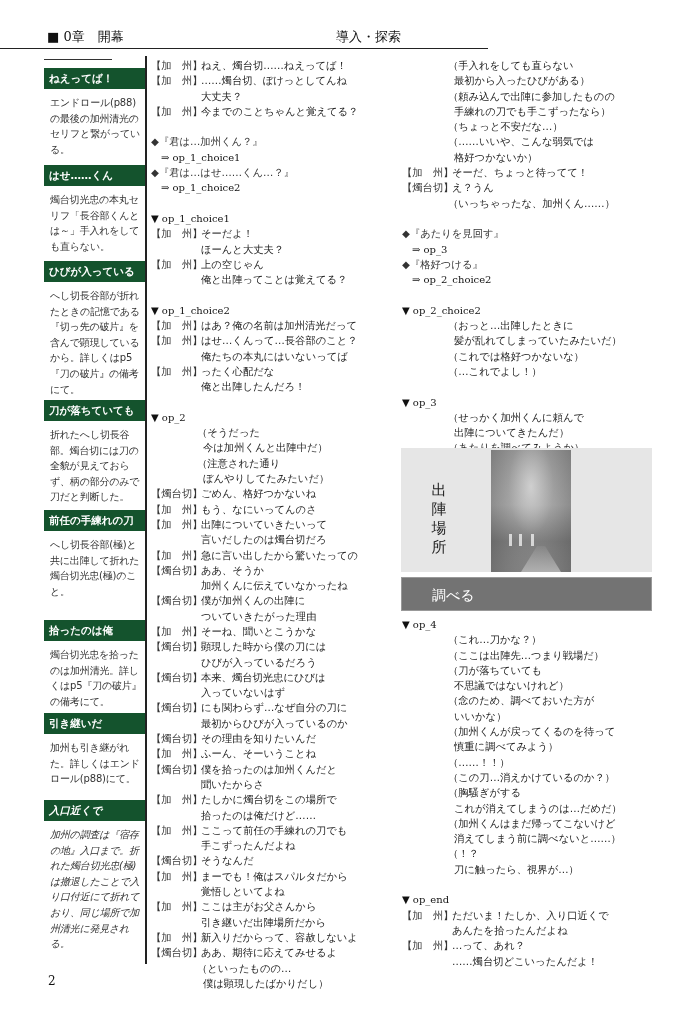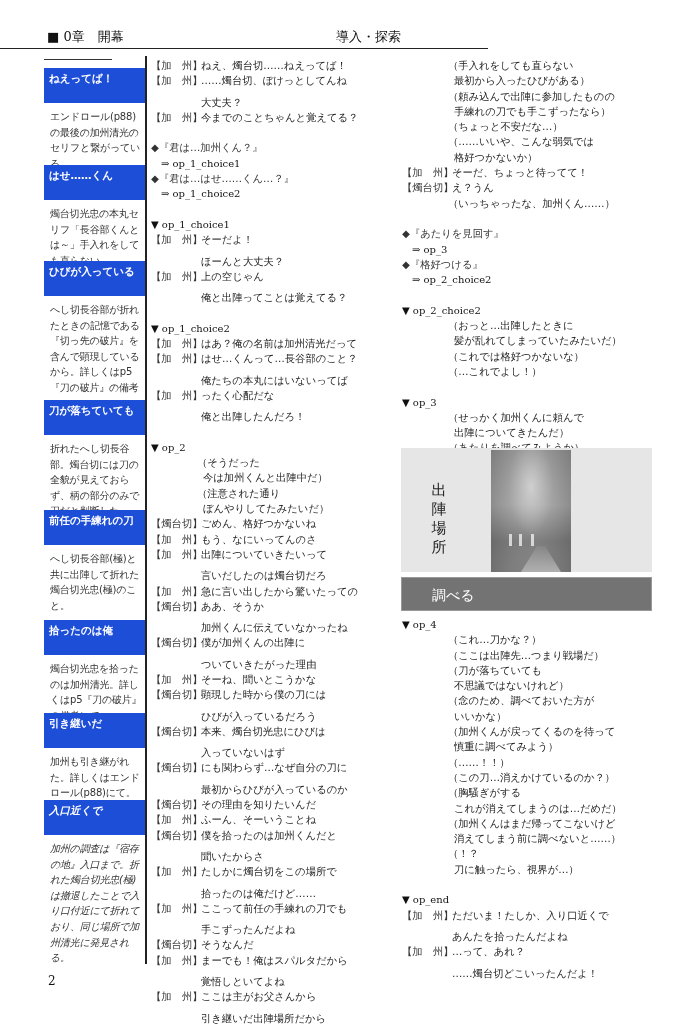--- a/index.html
+++ b/index.html
@@ -8,30 +8,30 @@
 
     .header { position: absolute; left: 0; top: 24px; width: 686px; height: 30px; }
     .header .chapter { position: absolute; left: 47px; top: 4px; font-family: "DejaVu Serif", serif; font-size: 13px; color: #111; }
     .header .section { position: absolute; left: 336px; top: 4px; font-family: "DejaVu Serif", serif; font-size: 13px; color: #111; }
     .header .rule { position: absolute; left: 0; top: 24px; width: 488px; height: 1px; background: #222; }
 
     .sidebar { position: absolute; left: 44px; top: 57px; width: 101px; }
     .sidebar .top-rule { position: absolute; left: 0; top: 2px; width: 68px; height: 1px; background: #333; }
     .side-vline { position: absolute; left: 145px; top: 56px; width: 2px; height: 908px; background: #222; }
     .note { position: absolute; left: 44px; width: 101px; }
-    .note .title { background: #1d4ed8; color: #fff; font-size: 10.5px; font-weight: bold; height: 35px; line-height: 21px; padding-left: 5px; white-space: nowrap; overflow: hidden; }
+    .note .title { background: #14532d; color: #fff; font-size: 10.5px; font-weight: bold; height: 21px; line-height: 21px; padding-left: 5px; white-space: nowrap; overflow: hidden; }
     .note .body { font-size: 10px; line-height: 15.6px; color: #333; padding: 6px 3px 0 6px; letter-spacing: -0.2px; }
 
     .col { position: absolute; font-size: 10.3px; line-height: 15.3px; color: #222; }
     .col1 { left: 151px; top: 58px; width: 245px; }
     .col2 { left: 402px; top: 58px; width: 255px; }
     .line { white-space: nowrap; height: 15.3px; }
     .gap { height: 15.3px; }
     .spk { display: inline-block; width: 50px; color: #333; font-family: Liberation Serif, serif; }
-    .indent { padding-left: 50px; margin-top: 6px; }
+    .indent { padding-left: 50px; }
     .indent-p { padding-left: 46px; }
     .indent-p2 { padding-left: 52px; }
     .label { font-family: "DejaVu Serif", serif; font-size: 10px; color: #111; }
     .arrow { padding-left: 10px; font-family: "DejaVu Serif", serif; font-size: 10px; color: #111; }
     .choice { color: #333; }
 
     .location { position: absolute; left: 401px; top: 448px; width: 251px; height: 124px; background: #e6e6e6; }
     .location .vtext { position: absolute; left: 29px; top: 33px; width: 18px; font-family: "DejaVu Serif", serif; font-size: 15px; line-height: 19px; color: #222; text-align: center; }
     .location .photo { position: absolute; left: 90px; top: 2px; width: 80px; height: 122px;
       background:

